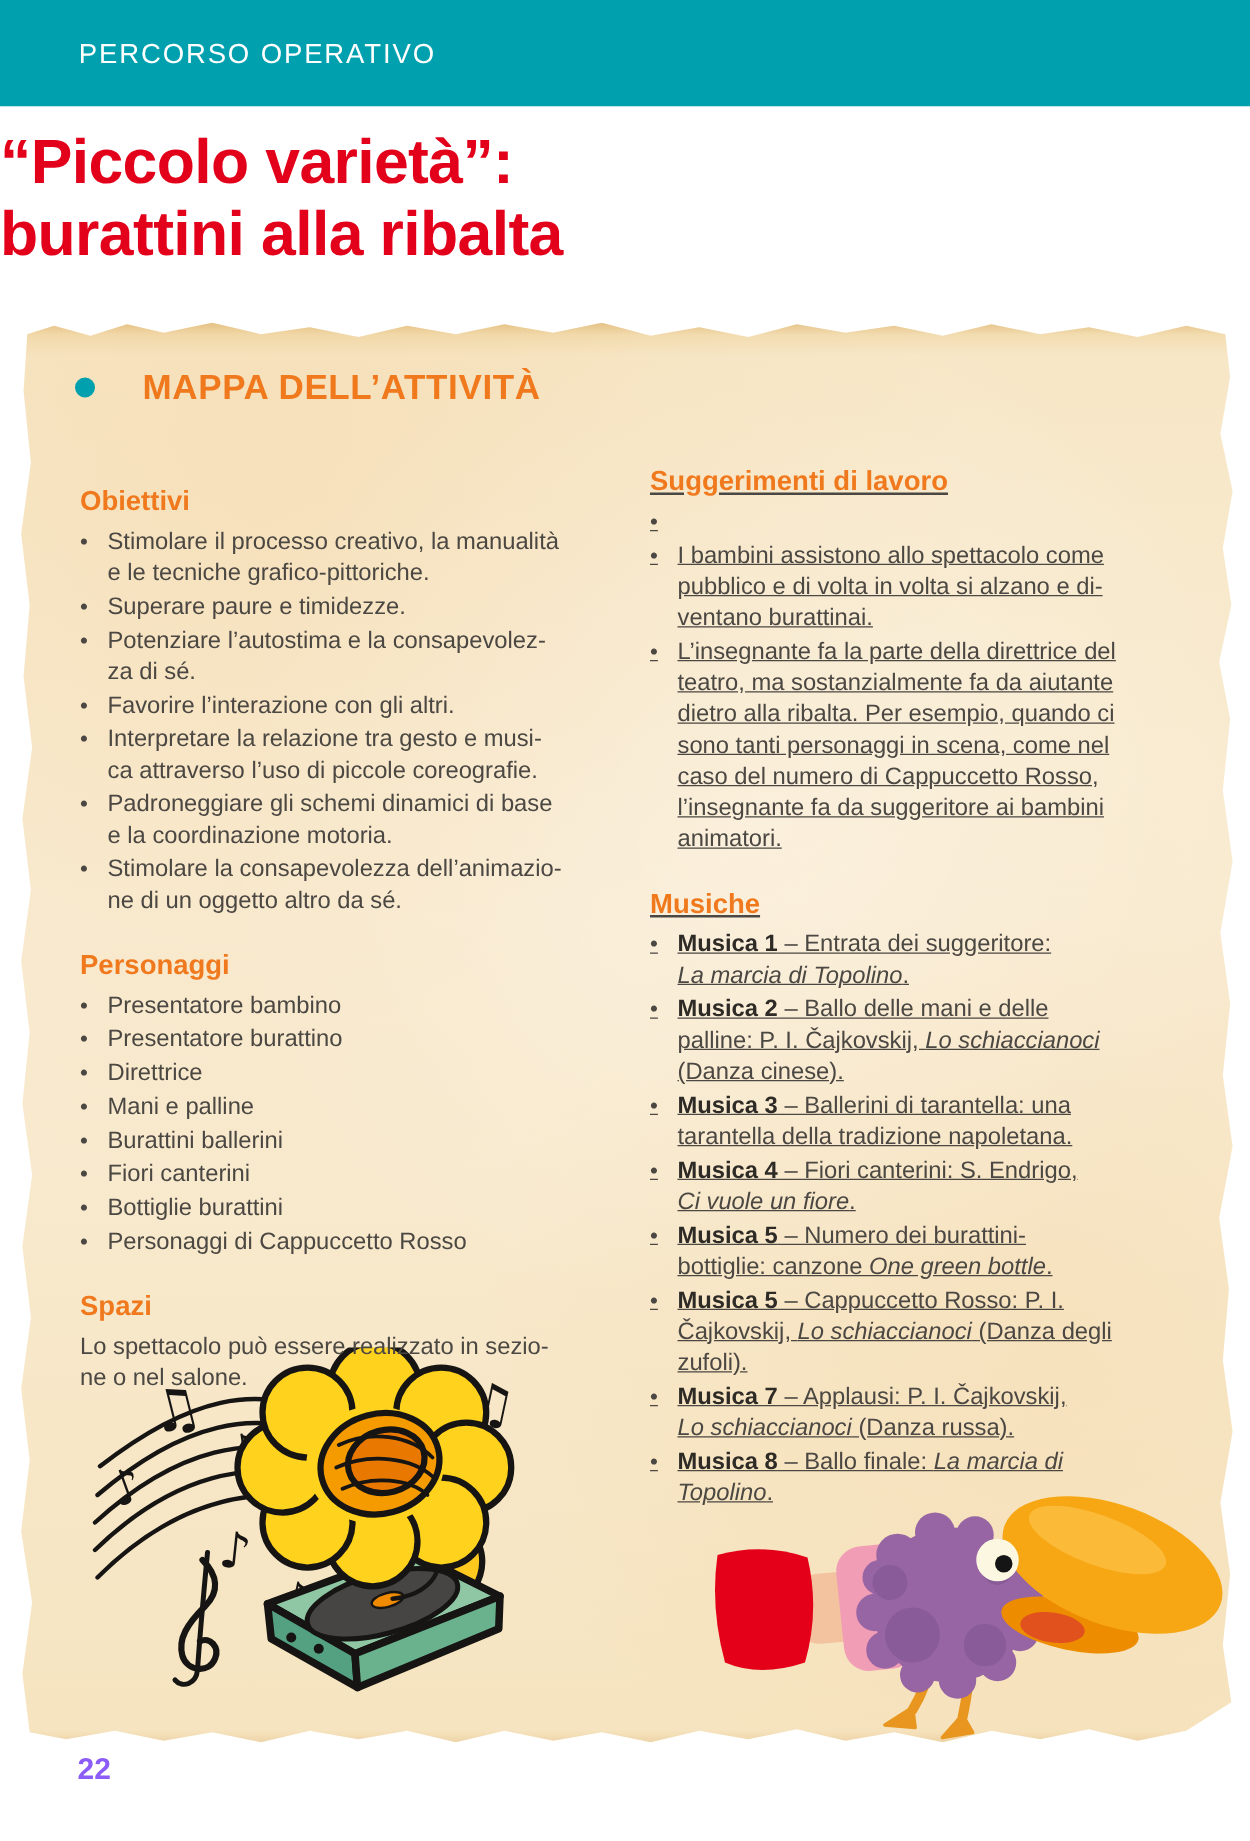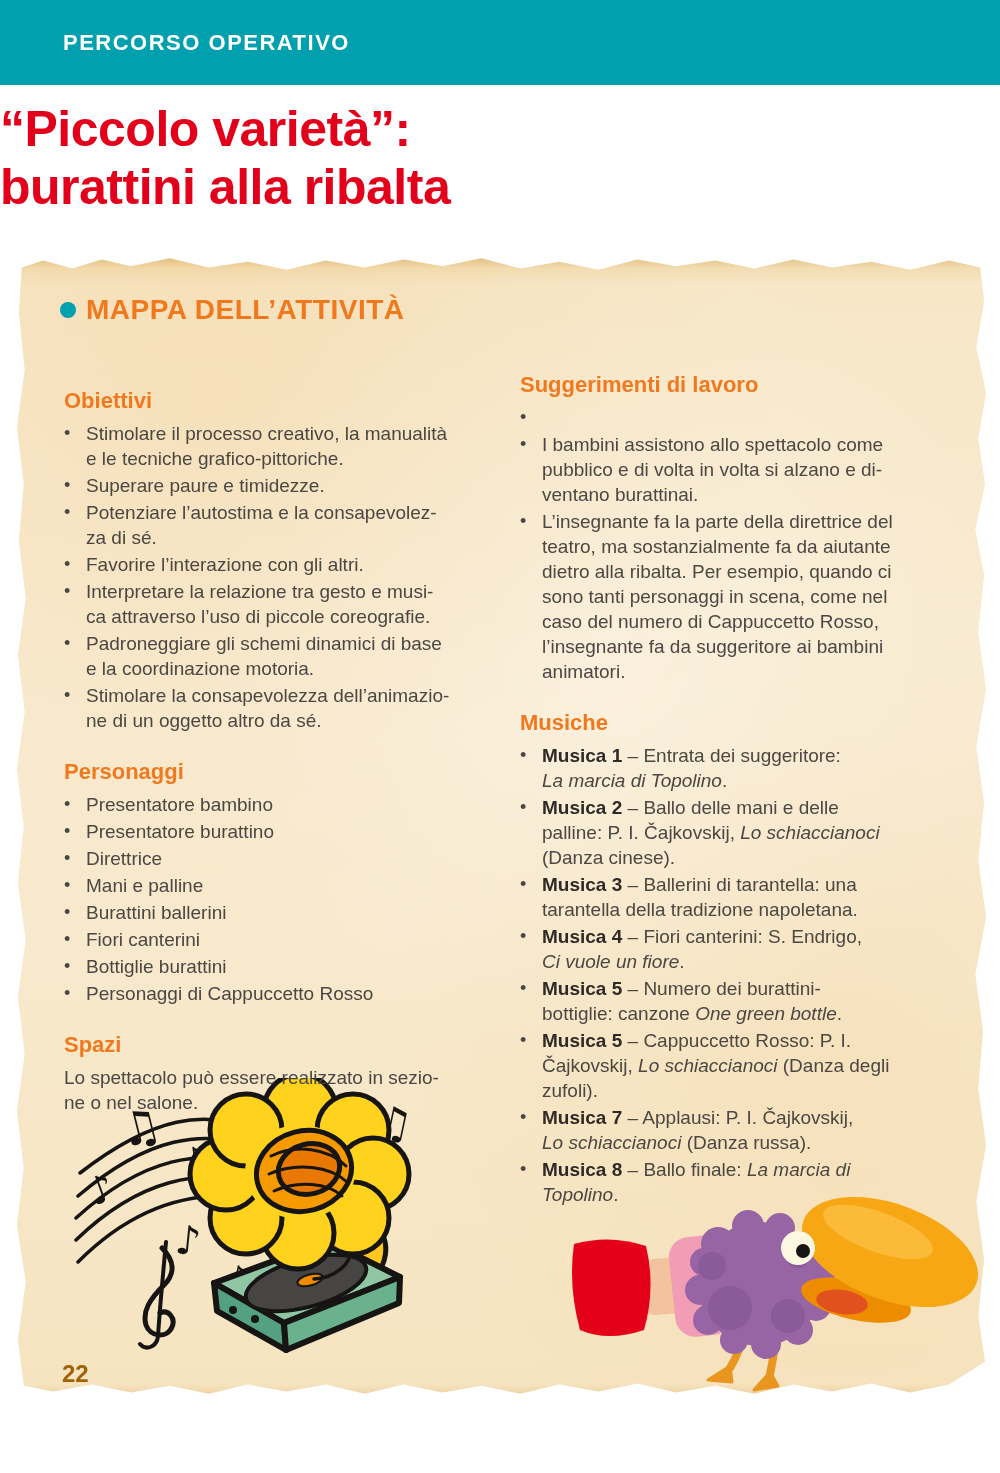--- a/index.html
+++ b/index.html
@@ -3,21 +3,21 @@
 <meta charset="utf-8">
 <style>
   html,body{margin:0;padding:0;}
   body{
     width:1000px;height:1473px;position:relative;background:#ffffff;
     font-family:"Liberation Sans", sans-serif;overflow:hidden;
   }
   .topbar{position:absolute;left:0;top:0;width:1000px;height:85px;background:#00A0AF;}
   .topbar-label{
     position:absolute;left:63px;top:30px;color:#ffffff;font-size:22px;
-    font-weight:700;letter-spacing:1.5px;
+    font-weight:400;letter-spacing:1.5px;
   }
   .title{
     position:absolute;left:0;top:100px;width:1000px;margin:0;
     color:#E2001B;font-size:50px;line-height:58px;font-weight:800;letter-spacing:-0.5px;
   }
   .paper{
     position:absolute;left:14px;top:256px;width:974px;height:1140px;
     background:
       radial-gradient(circle at 20% 12%, rgba(235,170,80,.12), transparent 45%),
       radial-gradient(circle at 85% 70%, rgba(235,170,80,.10), transparent 40%),
@@ -37,37 +37,37 @@
       12% 99.7%, 8% 99.0%, 4% 99.6%, 1% 99.1%,
       0.4% 95%, 1.2% 90%, 0.3% 85%, 1.0% 80%, 0.3% 75%, 1.1% 70%, 0.4% 65%, 1.2% 60%,
       0.4% 55%, 1.0% 50%, 0.3% 45%, 1.1% 40%, 0.4% 35%, 1.2% 30%, 0.5% 25%, 1.0% 20%,
       0.3% 15%, 1.1% 10%, 0.5% 5%
     );
   }
   .paper::before{content:'';position:absolute;left:0;top:0;right:0;height:12px;
     background:linear-gradient(180deg, rgba(205,150,70,.35), transparent);}
   .paper::after{content:'';position:absolute;left:0;bottom:0;right:0;height:12px;
     background:linear-gradient(0deg, rgba(205,150,70,.25), transparent);}
-  .map-heading{position:absolute;left:46px;top:38px;display:flex;align-items:center;z-index:3;}
+  .map-heading{position:absolute;left:46px;top:38px;display:flex;align-items:center;z-index:3;gap:28px;}
   .dot{width:16px;height:16px;border-radius:50%;background:#00A0AF;margin-right:10px;flex:none;}
   .map-text{color:#F0791E;font-size:28px;font-weight:bold;letter-spacing:0.5px;}
   .col{position:absolute;top:116px;width:445px;font-size:19px;line-height:25px;
     color:#4B4742;z-index:2;}
   .col-left{left:50px;width:442px;margin-top:16px;}
-  .col-right{left:506px;}
+  .col-right{left:506px;text-decoration:underline;}
   section{margin:0 0 26px 0;}
   .sec-h{color:#F0791E;font-size:22px;line-height:26px;font-weight:bold;margin:0 0 7px 0;}
   .li{display:flex;margin:0 0 2px 0;}
   .bullet{flex:0 0 22px;font-size:18px;}
   .li-text{white-space:pre-line;}
   .seg-b{font-weight:bold;color:#2E2B27;}
   .seg-i{font-style:italic;}
   .para{margin:0;white-space:pre-line;}
   .illu{position:absolute;z-index:1;}
-  .pagenum{position:absolute;left:62px;top:1360px;font-size:24px;font-weight:bold;color:#a16207;}
+  .pagenum{position:absolute;left:62px;top:1402px;font-size:24px;font-weight:bold;color:#8b5cf6;}
 </style>
 </head>
 <body>
 
 <div class="page">
 
   <header class="topbar">
     <span class="topbar-label">PERCORSO OPERATIVO</span>
   </header>
 

